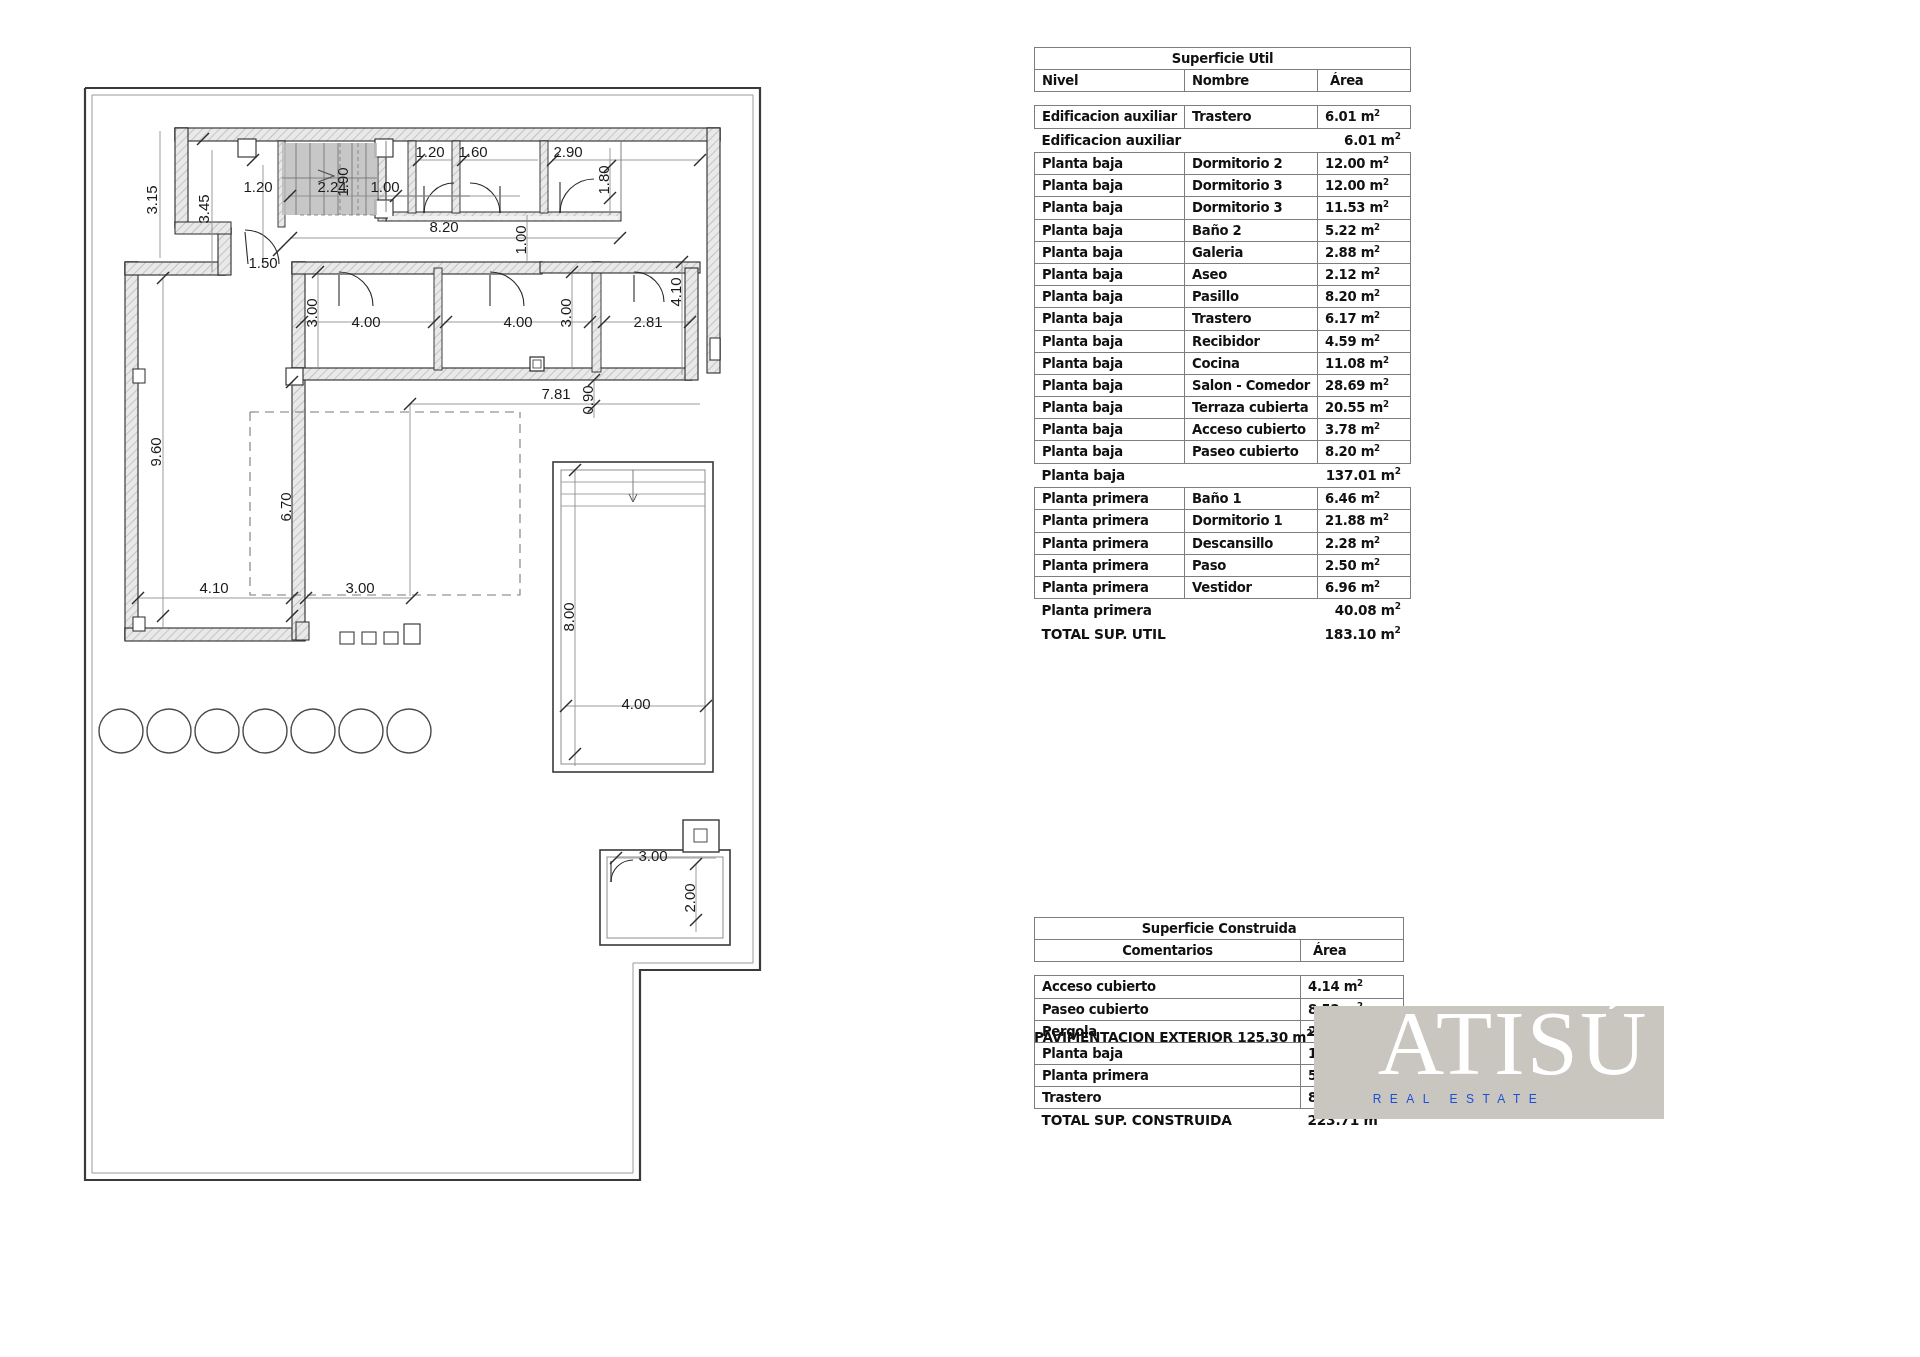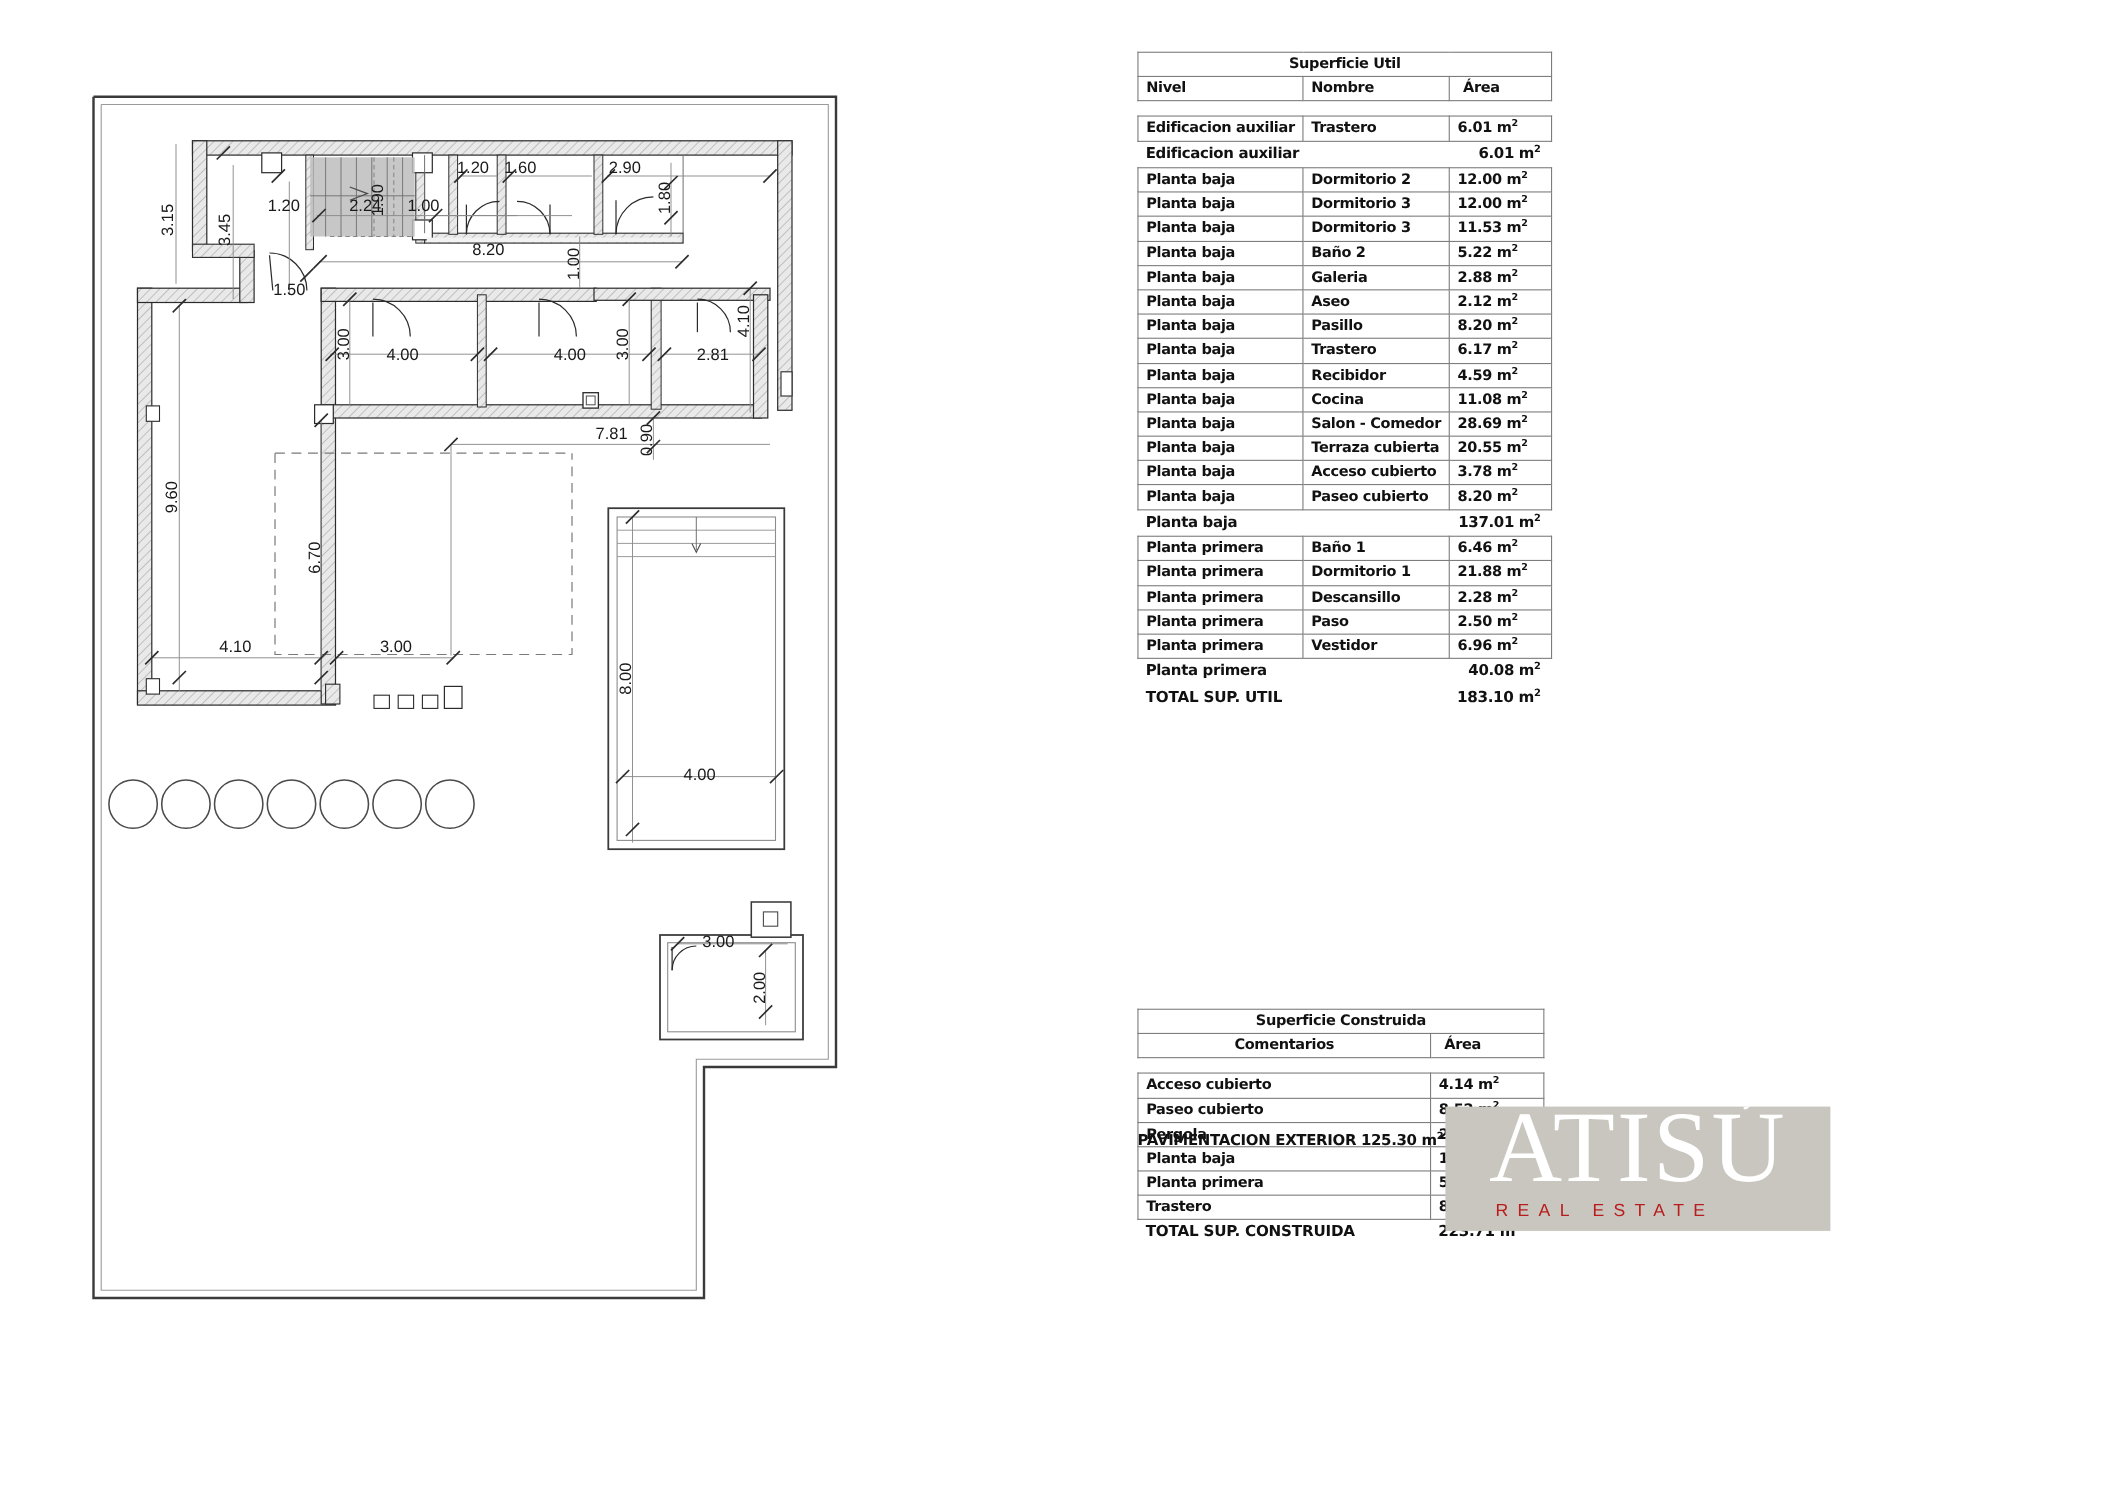--- a/index.html
+++ b/index.html
@@ -61,26 +61,26 @@
   }
 
   
   #logo-box{
     position:absolute;left:282px;top:1006px;width:350px;height:113px;
     background:#c9c6bf;overflow:hidden;
   }
   #logo-word{
     position:absolute;left:0;top:-16px;width:350px;text-align:center;
     font-family:"Liberation Serif",serif;
-    font-size:92px;color:#ffffff;letter-spacing:2px;font-weight:300;
+    font-size:92px;color:#ffffff;letter-spacing:2px;font-weight:300;padding-left:24px;
   }
   #logo-sub{
     position:absolute;left:0;top:86px;width:290px;text-align:center;
     font-family:"Liberation Sans",sans-serif;
-    font-size:16px;color:#b91c1c;letter-spacing:8.5px;
+    font-size:12px;color:#1d4ed8;letter-spacing:8.5px;
   }
 </style>
 </head>
 <body>
 
 <div id="plan-area">
 <svg id="plan-svg" width="975" height="1357" viewBox="0 0 975 1357">
   <defs>
     <pattern id="wallhatch" width="6" height="6" patternTransform="rotate(45)" patternUnits="userSpaceOnUse">
       <rect width="6" height="6" fill="#e9e9e9"></rect>

